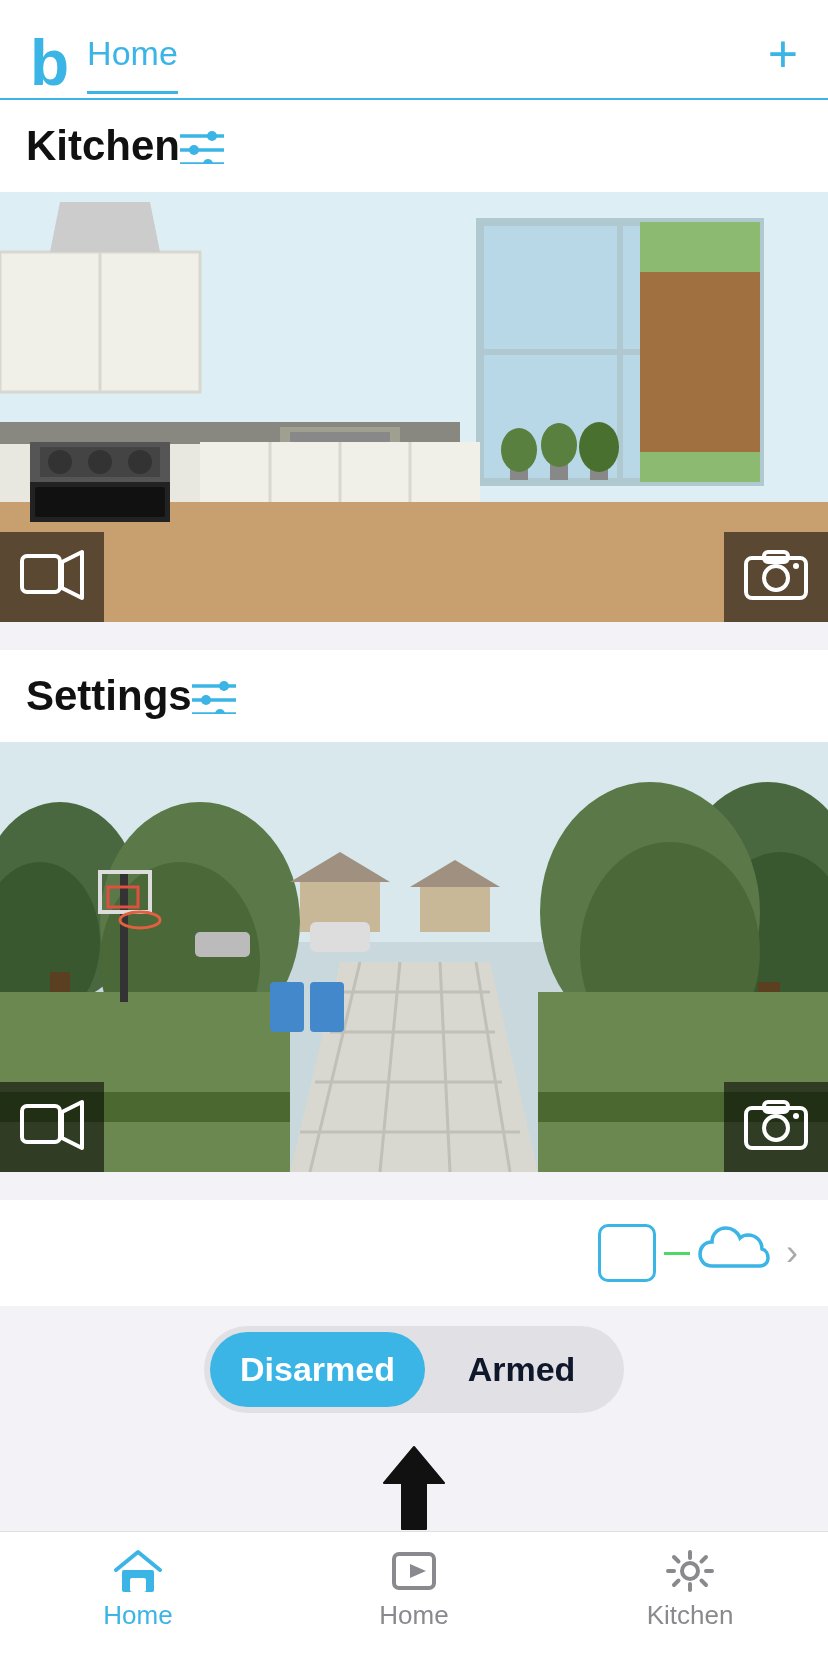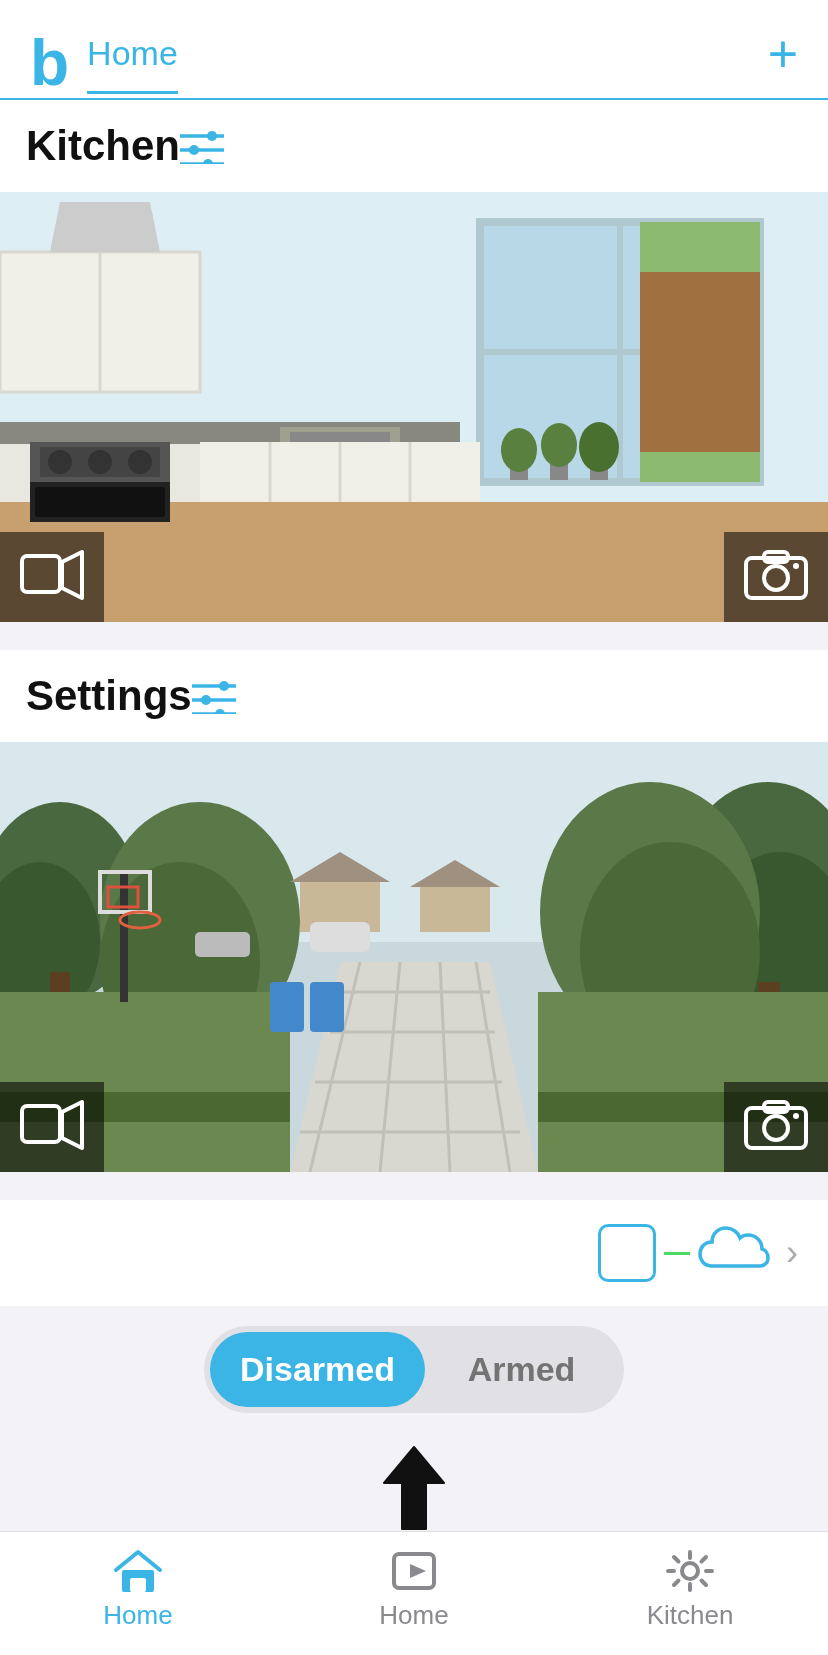--- a/index.html
+++ b/index.html
@@ -176,21 +176,21 @@
       font-size: 34px;
       font-weight: 600;
       cursor: pointer;
     }
     .toggle-btn-active {
       background: #3ab5e5;
       color: #fff;
     }
     .toggle-btn-inactive {
       background: transparent;
-      color: #737373;
+      color: #0f172a;
     }
 
     
     .tab-bar {
       position: fixed;
       bottom: 0;
       left: 0;
       width: 828px;
       background: #fff;
       border-top: 1px solid #e0e0e0;

